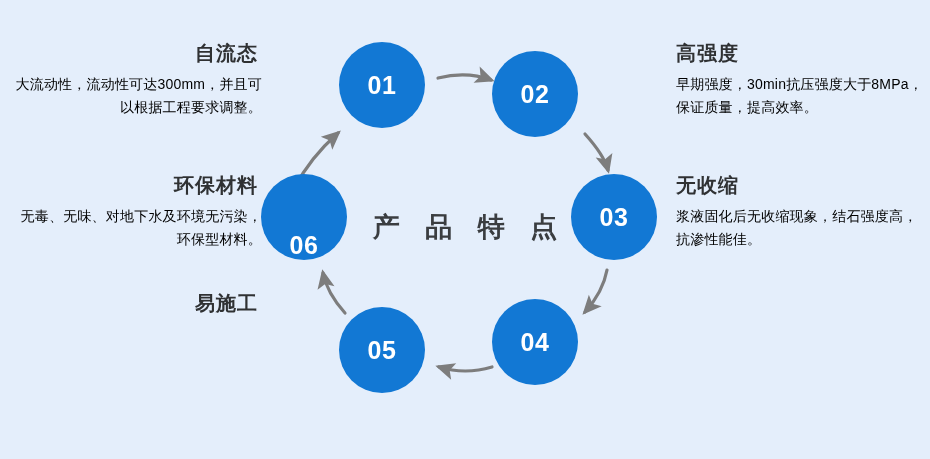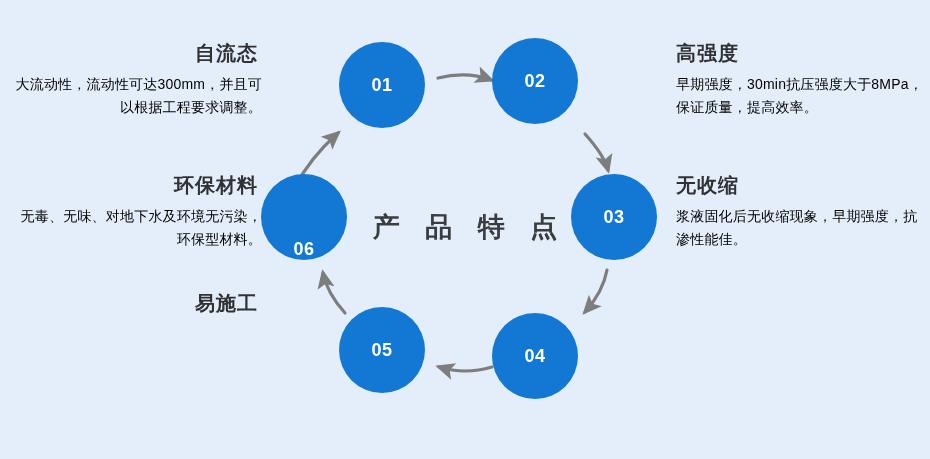--- a/index.html
+++ b/index.html
@@ -77,32 +77,32 @@
     text-indent: 9px;
     line-height: 30px;
   }
   .node {
     position: absolute;
     width: 86px;
     height: 86px;
     border-radius: 50%;
     background: #1278d4;
     color: #ffffff;
-    font-size: 18px;
+    font-size: 25px;
     font-weight: bold;
     display: flex;
     align-items: center;
     justify-content: center;
     letter-spacing: 0.5px;
     box-sizing: border-box;
   }
   #node-1 { left: 84px;  top: 12px;  }
-  #node-2 { left: 237px; top: 8px;  }
+  #node-2 { left: 237px; top: 21px;  }
   #node-3 { left: 316px; top: 144px; }
-  #node-4 { left: 237px; top: 283px; }
+  #node-4 { left: 237px; top: 269px; }
   #node-5 { left: 84px;  top: 277px; }
   #node-6 { left: 6px;   top: 144px; align-items: flex-end; }
 
   .arrows {
     position: absolute;
     left: 0; top: 0;
     width: 420px;
     height: 400px;
     pointer-events: none;
   }
@@ -126,21 +126,21 @@
     <div class="heading">易施工</div>
   </div>
 
   <div class="block right" id="block-4">
     <div class="heading">高强度</div>
     <div class="body">早期强度，30min抗压强度大于8MPa，保证质量，提高效率。</div>
   </div>
 
   <div class="block right" id="block-5">
     <div class="heading">无收缩</div>
-    <div class="body">浆液固化后无收缩现象，早期强度，抗渗性能佳。</div>
+    <div class="body">浆液固化后无收缩现象，结石强度高，抗渗性能佳。</div>
   </div>
 
 
   <div class="diagram">
 
     <svg class="arrows" viewBox="0 0 420 400">
       <defs>
         <marker id="ah" markerWidth="7" markerHeight="7" refX="5.2" refY="3.2" orient="auto" markerUnits="strokeWidth">
           <path d="M0.4,0.5 L6.4,3.2 L0.4,5.9 L1.7,3.2 Z" fill="#7d7d7d"></path>
         </marker>

